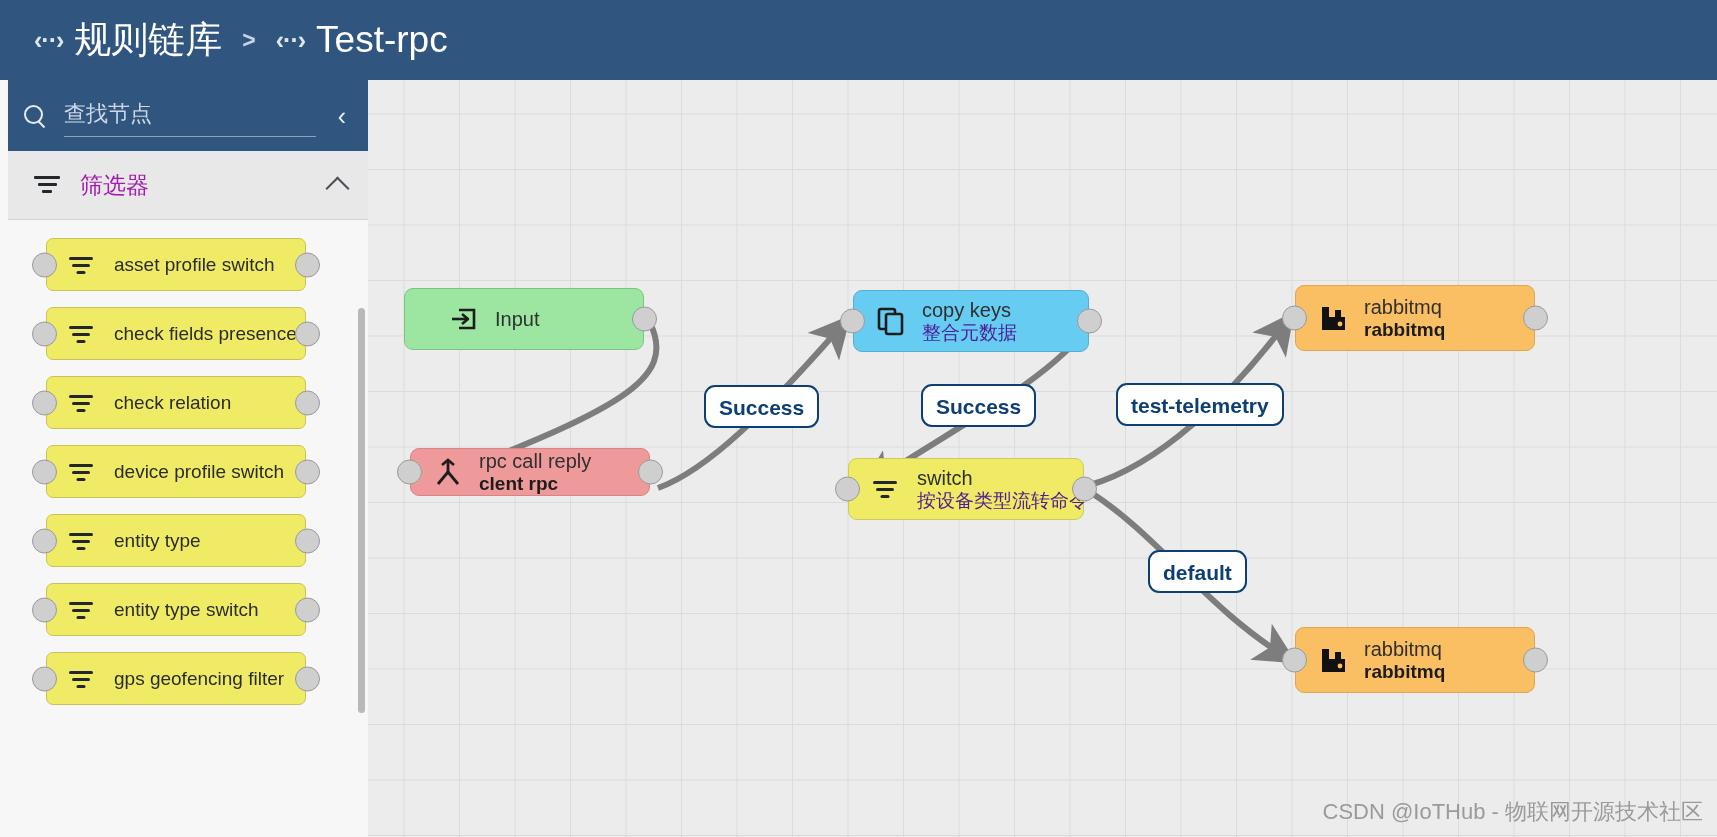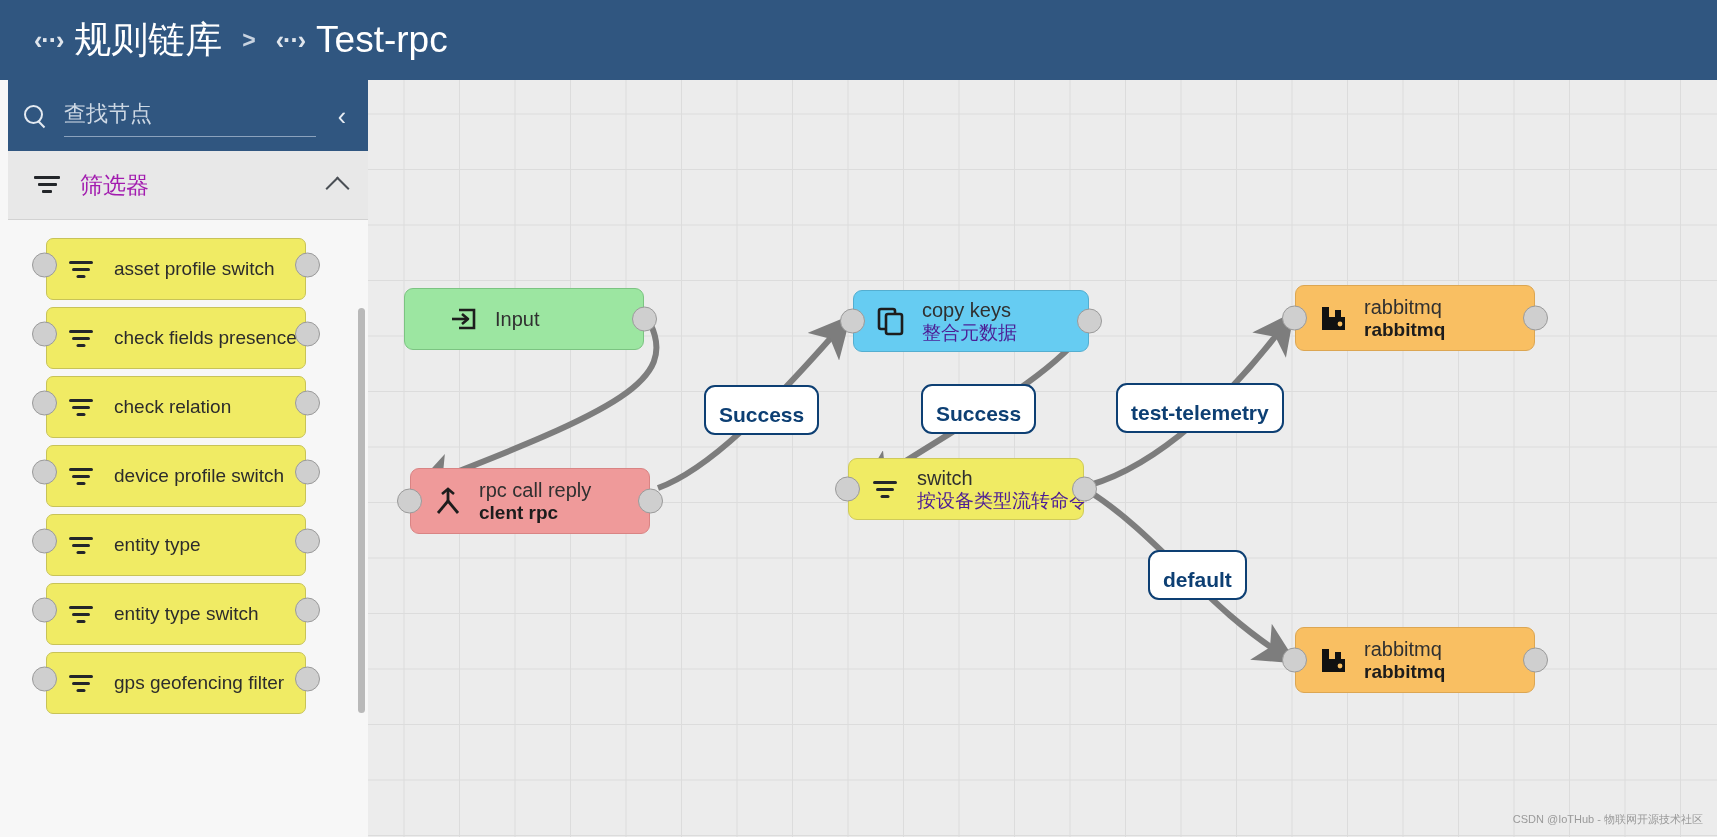--- a/index.html
+++ b/index.html
@@ -68,21 +68,21 @@
     width: 17px; height: 17px; border-left: 2.6px solid #4a4f55;
     border-top: 2.6px solid #4a4f55; transform: rotate(45deg); margin-top: 6px;
   }
 
   .node-list { position: relative; height: 617px; overflow: hidden; padding-top: 18px; }
   .nl-item {
     position: relative; margin: 0 0 16px 0; height: 53px; width: 260px;
     margin-left: 38px;
   }
   .nl-box {
-    position: absolute; left: 0; top: 0; width: 260px; height: 62px;
+    position: absolute; left: 0; top: 0; width: 260px; height: 53px;
     background: #f0eb64; border: 1px solid #c8c358; border-radius: 7px;
     display: flex; align-items: center; padding-left: 20px; cursor: grab;
   }
   .nl-label { font-size: 19px; color: #2c2c2c; margin-left: 17px; white-space: nowrap; }
   .port {
     position: absolute; top: 50%; transform: translateY(-50%);
     width: 25px; height: 25px; border-radius: 50%;
     background: #cfcfcf; border: 1.3px solid #9a9a9a;
   }
   .port.left { left: -14px; }
@@ -126,26 +126,26 @@
 
   .n-green  { background: #9ce6a1; border: 1px solid #7cc482; }
   .n-red    { background: #ef9a9a; border: 1px solid #d98484; }
   .n-blue   { background: #66ccf2; border: 1px solid #54aed0; }
   .n-yellow { background: #f0eb64; border: 1px solid #cfca5a; }
   .n-orange { background: #f9bf62; border: 1px solid #dca652; }
 
   .edge-label {
     position: absolute; background: #ffffff; border: 2.6px solid #0d3f73;
     border-radius: 11px; color: #0d3f73; font-weight: 700; font-size: 21px;
-    padding: 16px 13px 6px 13px; white-space: nowrap; cursor: pointer;
+    padding: 9px 13px 6px 13px; white-space: nowrap; cursor: pointer;
   }
 
   .watermark {
     position: absolute; right: 14px; bottom: 10px;
-    font-size: 11px; color: #9a9a9a; white-space: nowrap;
+    font-size: 22px; color: #9a9a9a; white-space: nowrap;
   }
 
   
   .ico { width: 30px; height: 30px; flex: 0 0 auto; position: relative; }
 </style>
 </head>
 <body>
 
 <div id="app">
 
@@ -297,21 +297,21 @@
           <span class="ico"><svg width="30" height="30" viewBox="0 0 30 30">
               <path d="M10 6 H25 V24 H10" fill="none" stroke="#1d1d1d" stroke-width="2.6"></path>
               <path d="M3 15 H18" stroke="#1d1d1d" stroke-width="2.6"></path>
               <path d="M13 10 L19 15 L13 20" fill="none" stroke="#1d1d1d" stroke-width="2.6" stroke-linejoin="round"></path>
             </svg></span>
           <div class="ntext">
             <div class="ntitle">Input</div>
           </div>
           <span class="port right"></span>
         </div>
-        <div class="node n-red" style="left: 42px; top: 388px; width: 240px; height: 66px;">
+        <div class="node n-red" style="left: 42px; top: 368px; width: 240px; height: 48px;">
           <span class="ico"><svg width="30" height="30" viewBox="0 0 30 30">
               <path d="M15 3 V15" stroke="#1d1d1d" stroke-width="2.8"></path>
               <path d="M15 15 L5 27" stroke="#1d1d1d" stroke-width="2.8"></path>
               <path d="M15 15 L25 27" stroke="#1d1d1d" stroke-width="2.8"></path>
               <path d="M9 8 L15 3 L21 8" fill="none" stroke="#1d1d1d" stroke-width="2.6"></path>
             </svg></span>
           <div class="ntext">
             <div class="ntitle">rpc call reply</div>
             <div class="nsub">clent rpc</div>
           </div>

